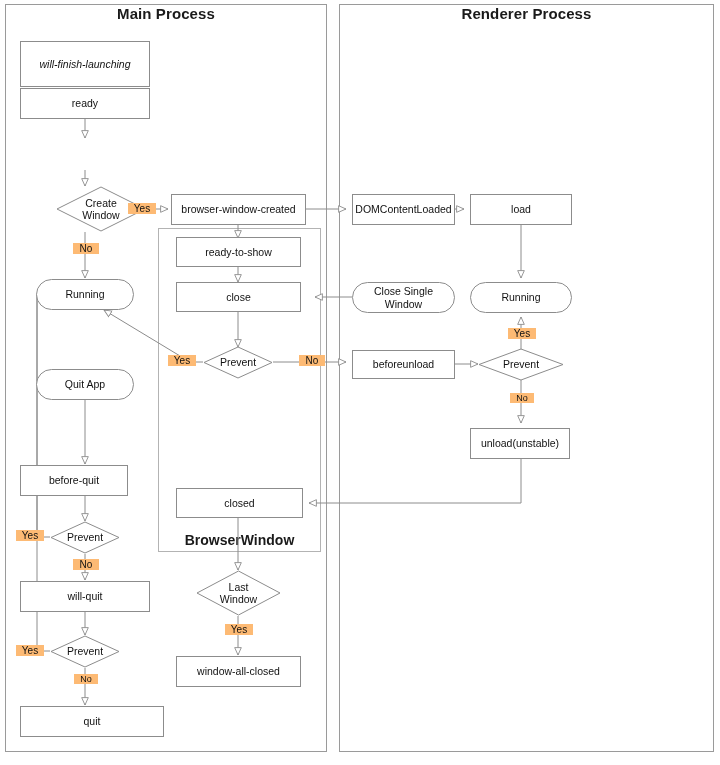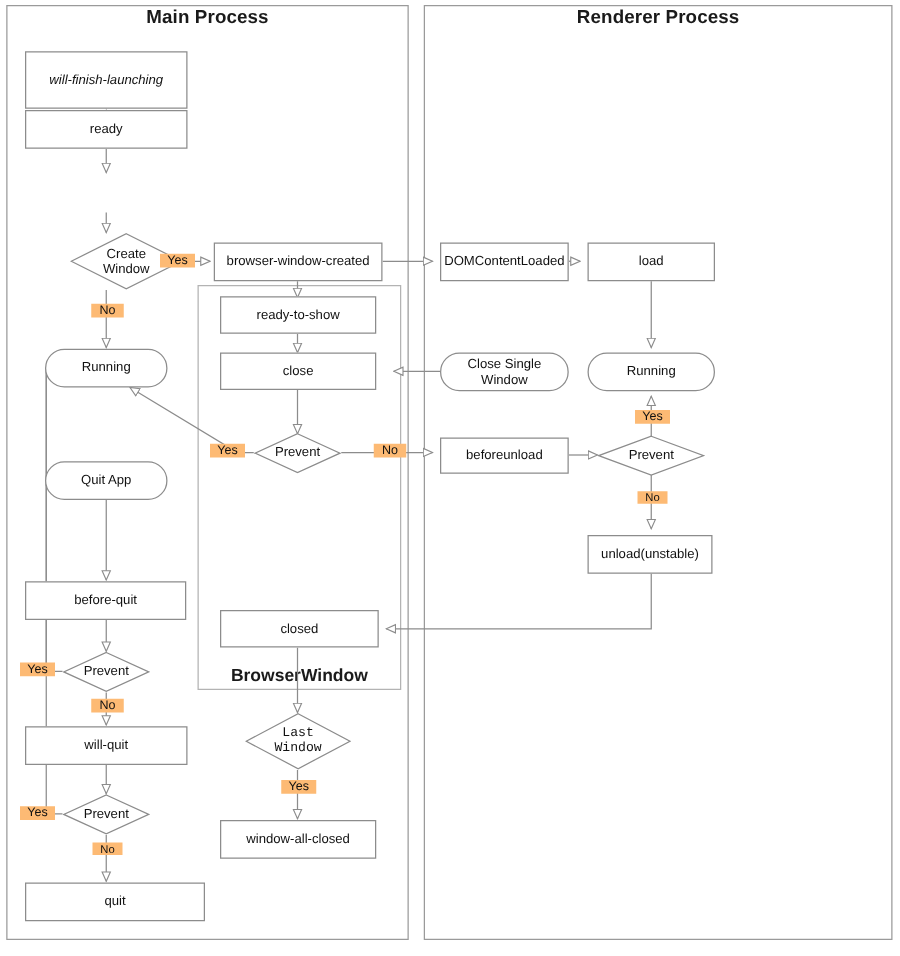--- a/index.html
+++ b/index.html
@@ -192,21 +192,21 @@
       <polygon points="45,1 89,23 45,45 1,23" fill="#ffffff" stroke="#8c8c8c" stroke-width="1"></polygon>
     </svg>
     <span class="dlabel" style="white-space: pre-line;">Create
 Window</span>
   </div>
 
   <div class="node round" style="left:36px; top:279px; width:98px; height:31px;">Running</div>
 
   <div class="node round" style="left:36px; top:369px; width:98px; height:31px;">Quit App</div>
 
-  <div class="node rect" style="left:20px; top:465px; width:129px; height:31px;">before-quit</div>
+  <div class="node rect" style="left:20px; top:465px; width:108px; height:31px;">before-quit</div>
 
   <div class="diamond-wrap" style="left:50px; top:521px; width:70px; height:33px;">
     <svg class="dshape" width="70" height="33">
       <polygon points="35,1 69,16.5 35,32 1,16.5" fill="#ffffff" stroke="#8c8c8c" stroke-width="1"></polygon>
     </svg>
     <span class="dlabel">Prevent</span>
   </div>
 
   <div class="node rect" style="left:20px; top:581px; width:130px; height:31px;">will-quit</div>
 
@@ -231,21 +231,21 @@
     </svg>
     <span class="dlabel">Prevent</span>
   </div>
 
   <div class="node rect" style="left:176px; top:488px; width:127px; height:30px;">closed</div>
 
   <div class="diamond-wrap" style="left:196px; top:570px; width:85px; height:46px;">
     <svg class="dshape" width="85" height="46">
       <polygon points="42.5,1 84,23 42.5,45 1,23" fill="#ffffff" stroke="#8c8c8c" stroke-width="1"></polygon>
     </svg>
-    <span class="dlabel" style="white-space: pre-line; font-family: Liberation Mono, monospace;">Last
+    <span class="dlabel" style="white-space: pre-line;">Last
 Window</span>
   </div>
 
   <div class="node rect" style="left:176px; top:656px; width:125px; height:31px;">window-all-closed</div>
 
   <div class="node rect" style="left:352px; top:194px; width:103px; height:31px;">DOMContentLoaded</div>
 
   <div class="node rect" style="left:470px; top:194px; width:102px; height:31px;">load</div>
 
   <div class="node round" style="left:352px; top:282px; width:103px; height:31px; white-space:pre-line;">Close Single

